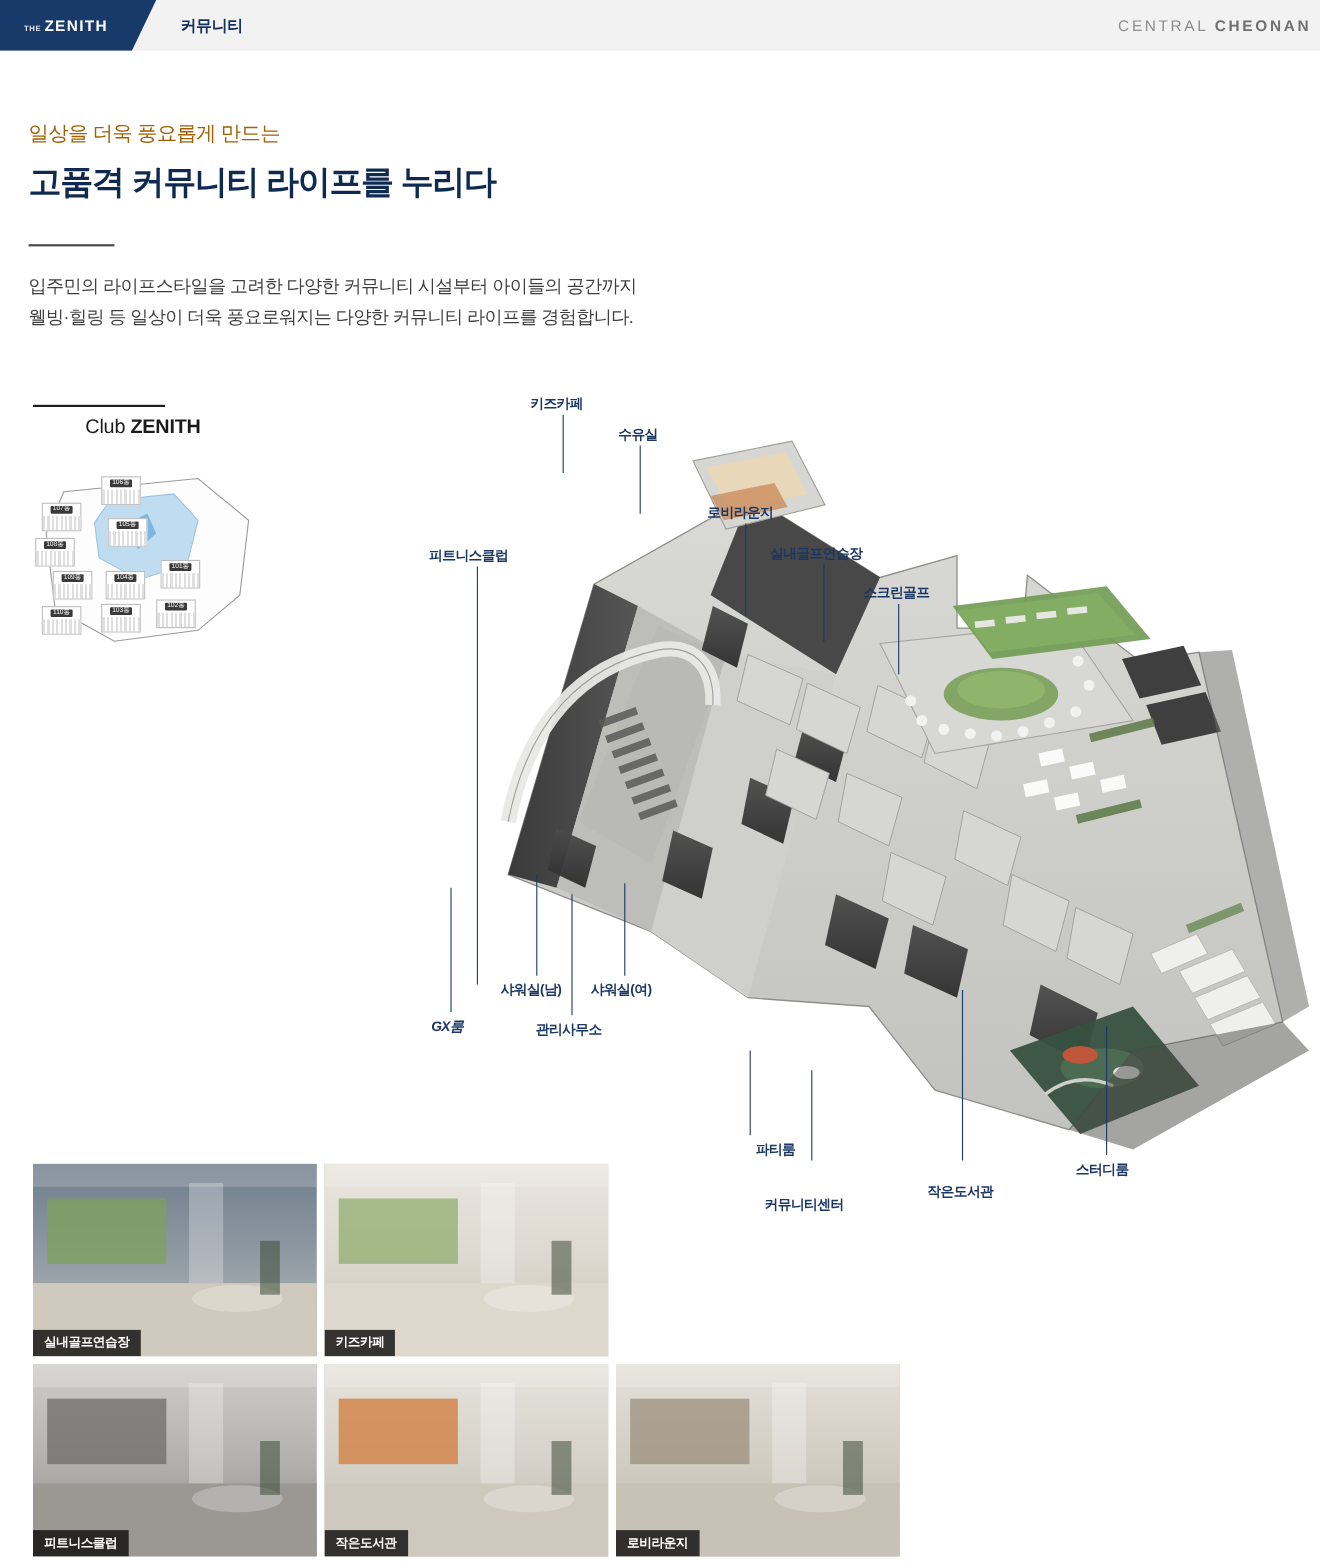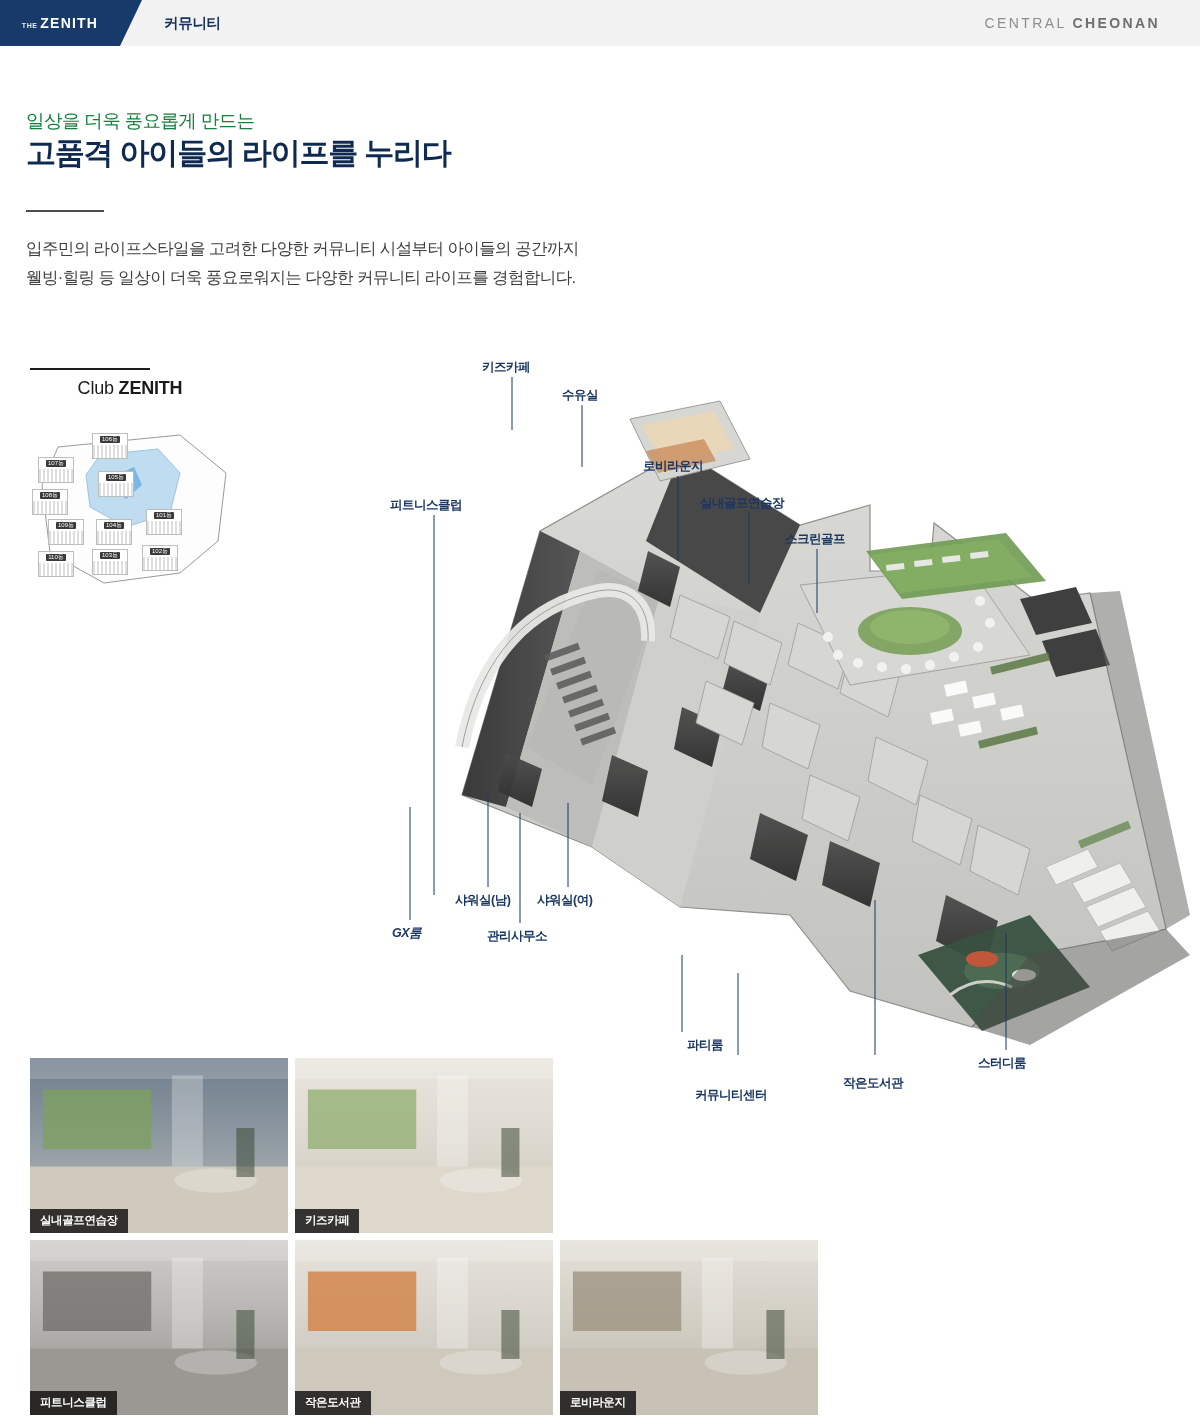--- a/index.html
+++ b/index.html
@@ -45,31 +45,32 @@
   .brand-logo .zen { font-size: 14px; letter-spacing: 1.2px; }
   .header-nav-label {
     margin-left: 44px;
     font-size: 14.5px;
     font-weight: bold;
     color: #15305c;
     letter-spacing: -0.3px;
   }
   .header-right {
     margin-left: auto;
-    margin-right: 40px;
+    margin-right: 8px;
     font-size: 14px;
     letter-spacing: 2.4px;
     color: #8d8d8d;
   }
   .header-right b { color: #6f6f6f; font-weight: bold; }
 
   
   .intro { position: absolute; left: 26px; top: 108px; }
   .intro .eyebrow {
-    font-size: 18.5px; color: #15803d; letter-spacing: -0.6px;
+    font-size: 18.5px; color: #a16207; letter-spacing: -0.6px;
+    margin-bottom: 12px;
   }
   .intro .title {
     font-size: 30px; font-weight: bold; color: #0f2a50;
     letter-spacing: -1.2px;
   }
   .intro .rule {
     width: 78px; height: 2px; background: #4b4b4b;
     margin: 36px 0 22px 0;
   }
   .intro .desc {
@@ -167,21 +168,21 @@
   </div>
   <div class="header-nav-label">커뮤니티</div>
   <div class="header-right">
     <span>CENTRAL</span>
     <b>CHEONAN</b>
   </div>
 </div>
 
 <div class="intro">
   <div class="eyebrow">일상을 더욱 풍요롭게 만드는</div>
-  <div class="title">고품격 아이들의 라이프를 누리다</div>
+  <div class="title">고품격 커뮤니티 라이프를 누리다</div>
   <div class="rule"></div>
   <div class="desc">
     <div>입주민의 라이프스타일을 고려한 다양한 커뮤니티 시설부터 아이들의 공간까지</div>
     <div>웰빙·힐링 등 일상이 더욱 풍요로워지는 다양한 커뮤니티 라이프를 경험합니다.</div>
   </div>
 </div>
 
 <div class="clubzen">
   <div class="cz-rule"></div>
   <div class="cz-title">

